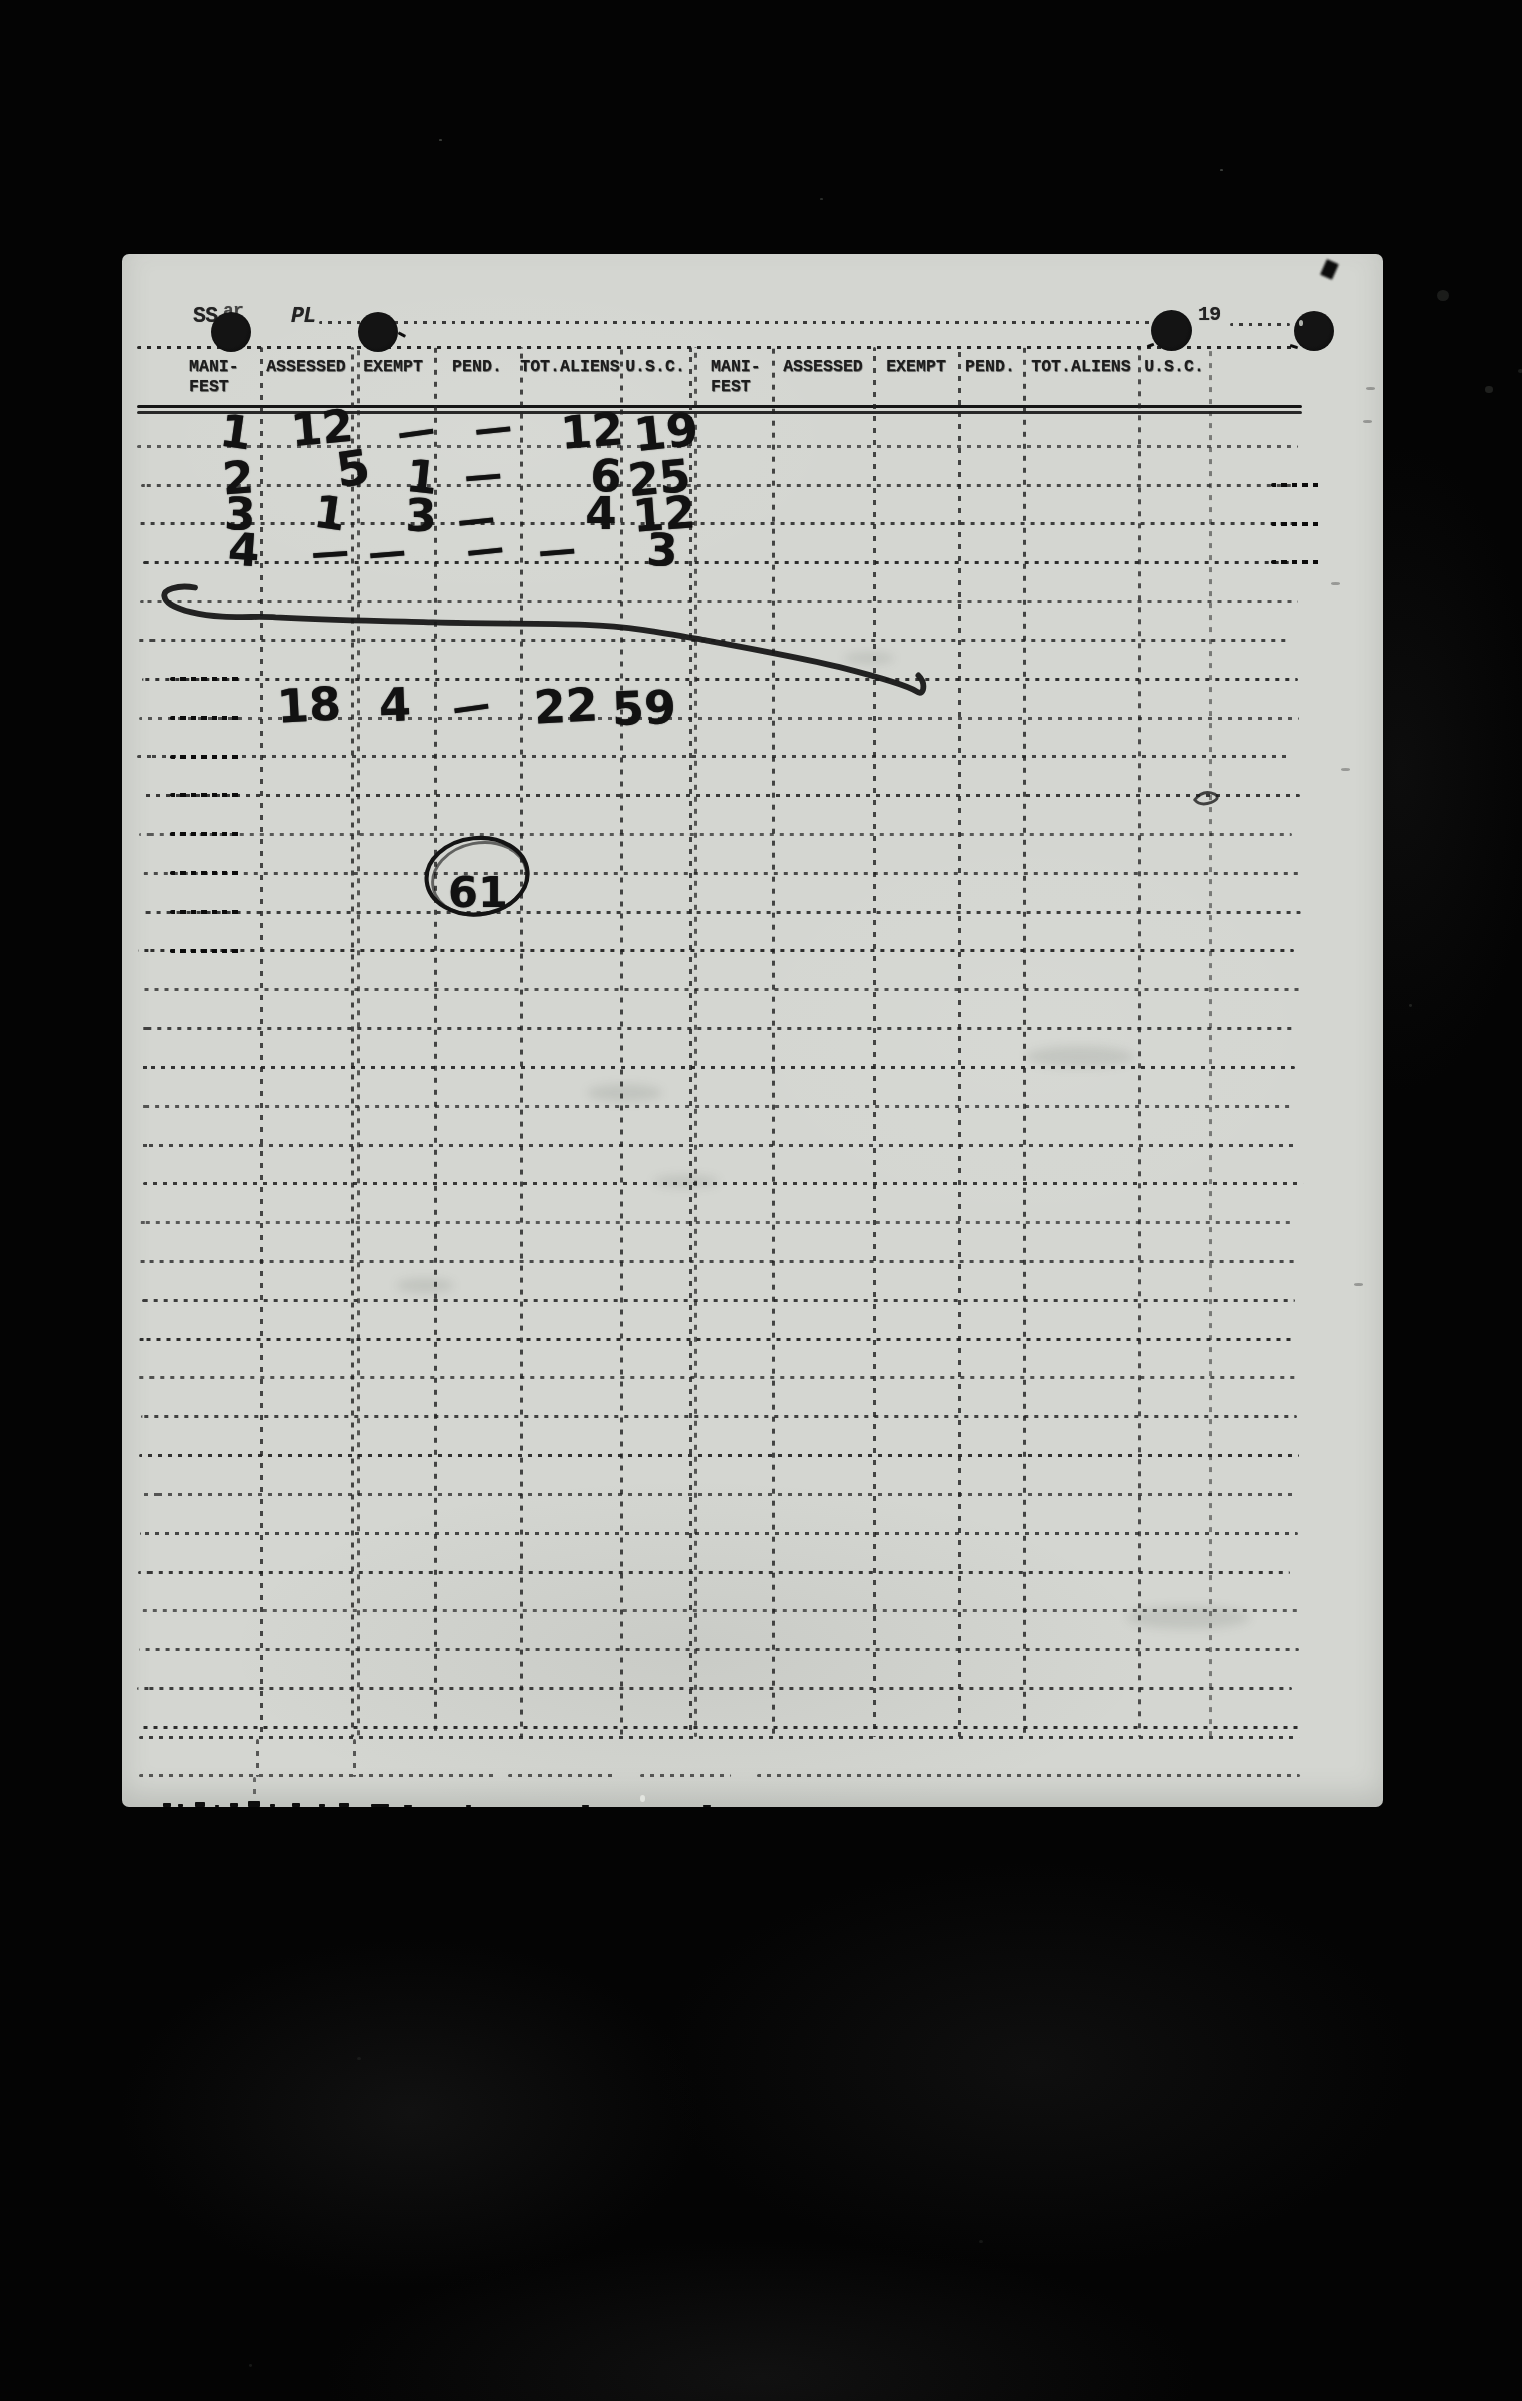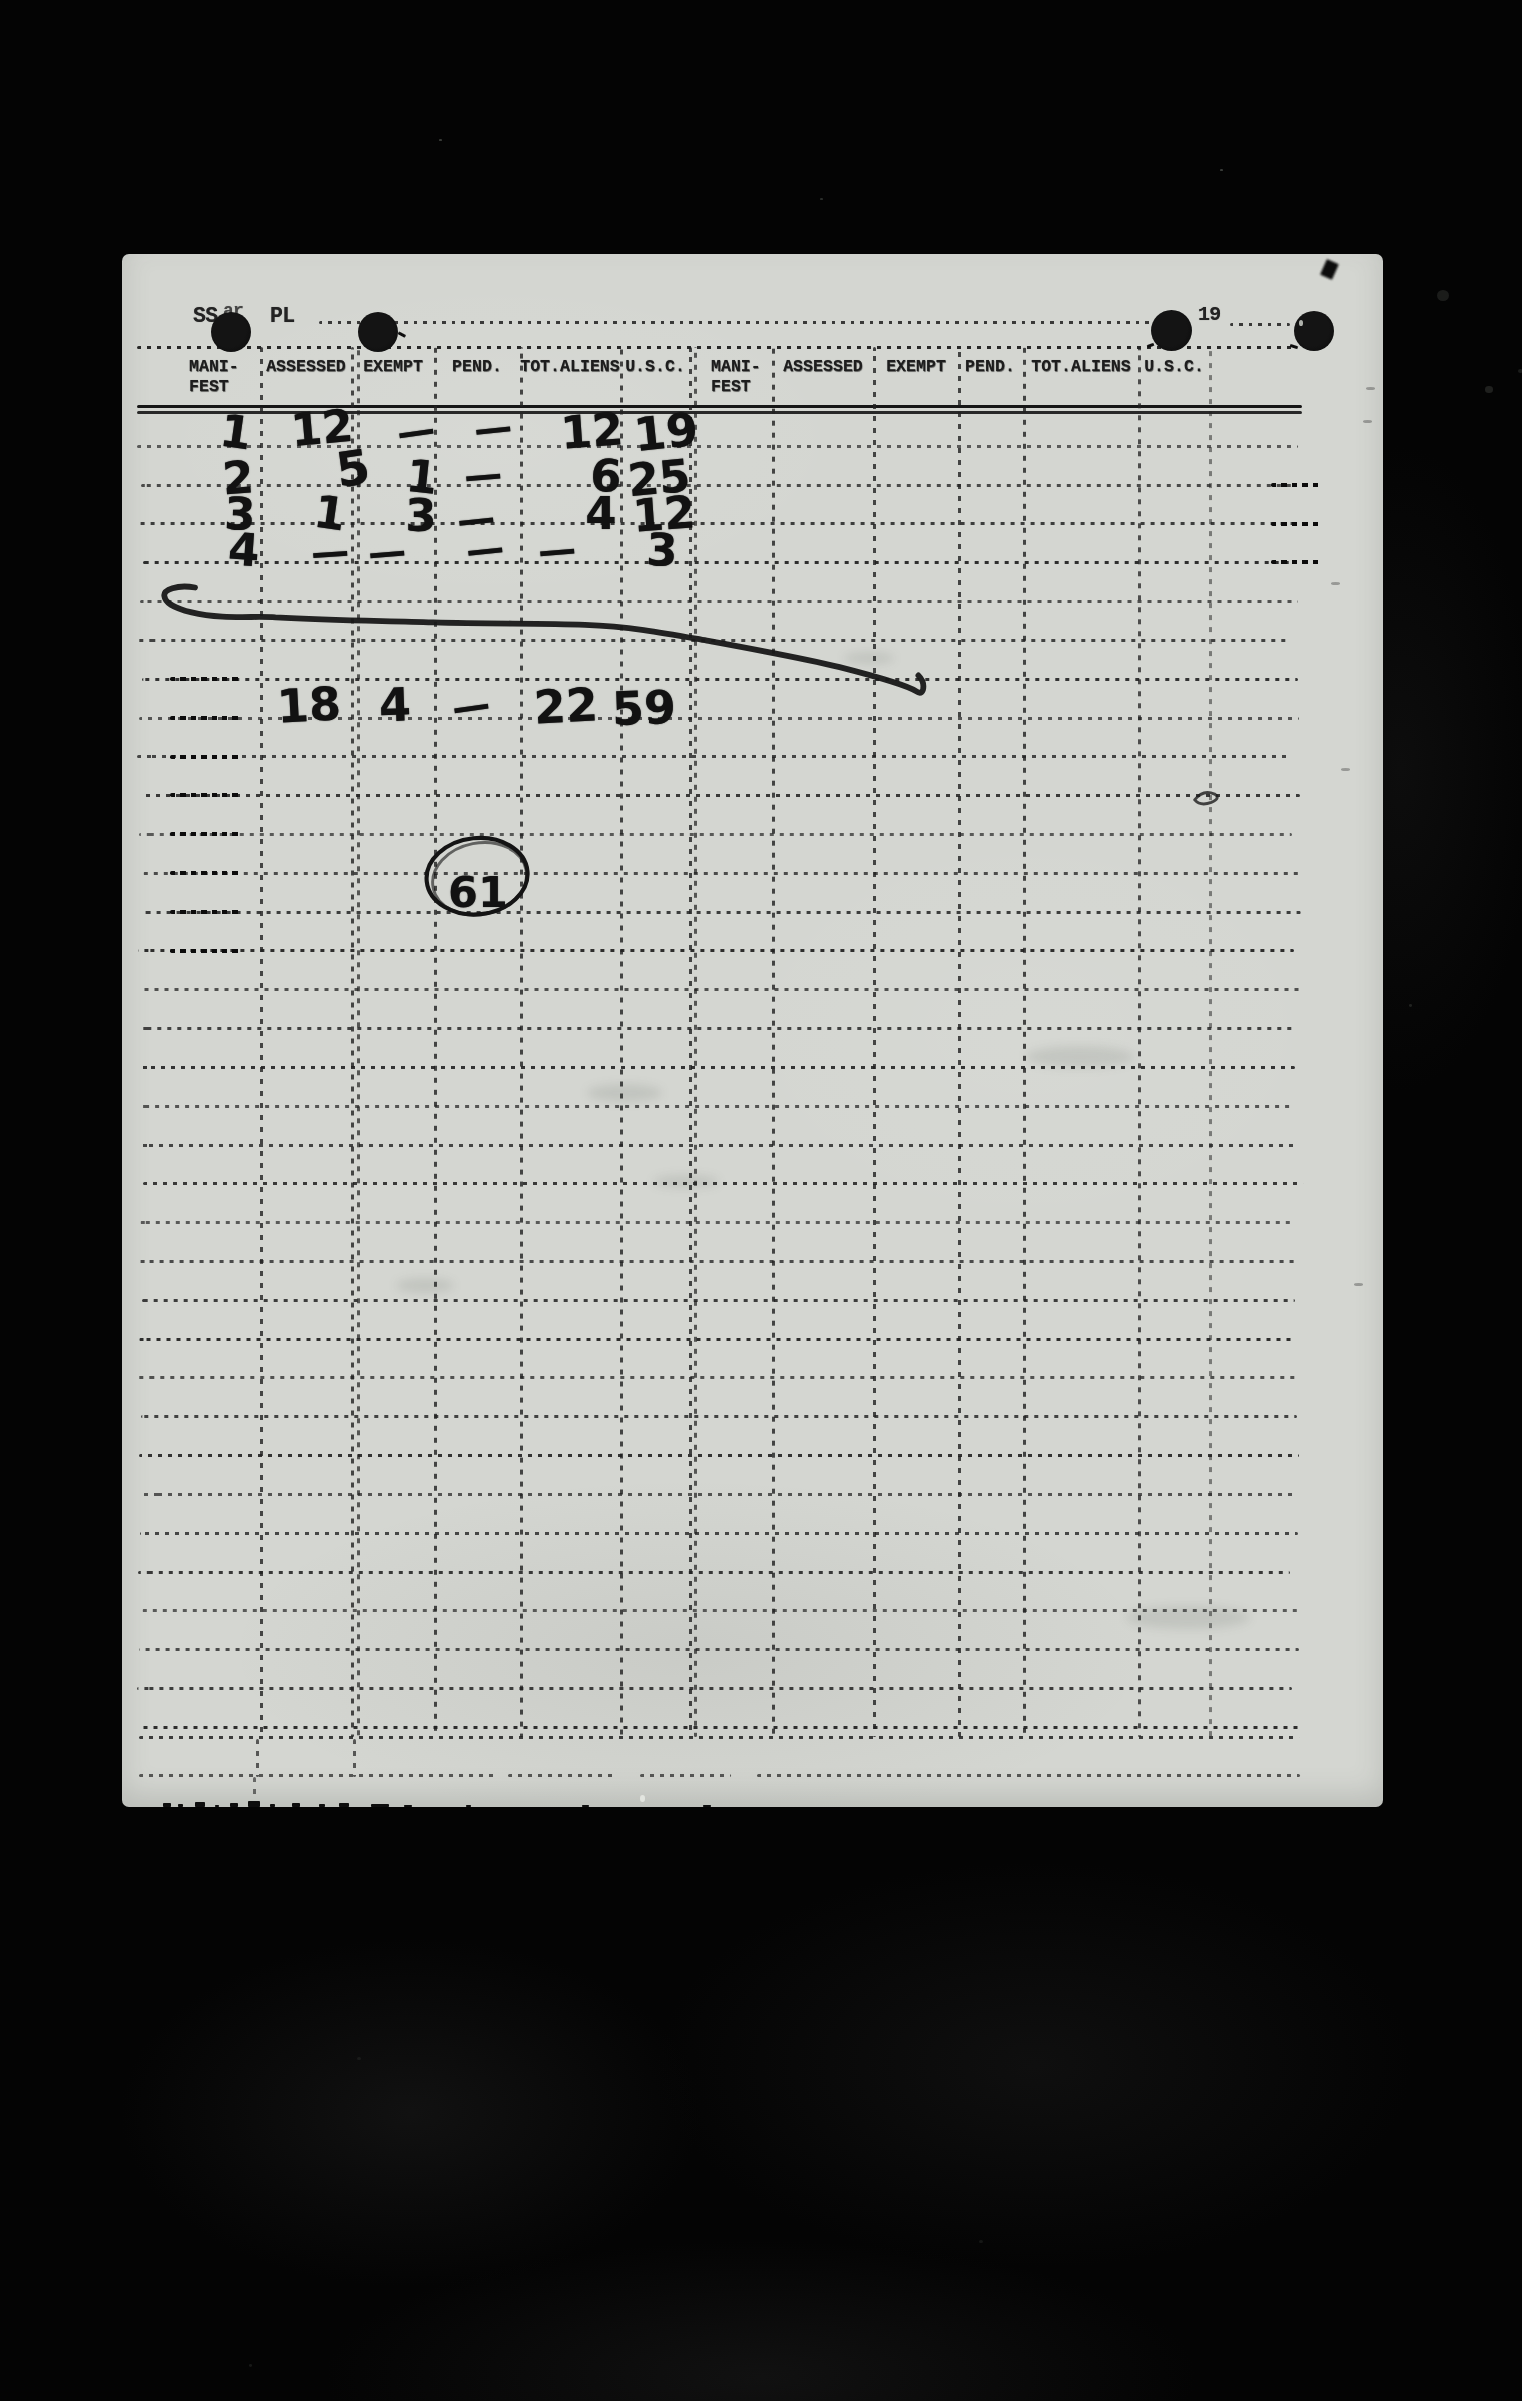--- a/index.html
+++ b/index.html
@@ -43,21 +43,21 @@
   svg{position:absolute;left:0;top:0;filter:blur(0.3px);}
 </style>
 </head>
 <body>
 
 <div class="stage">
   <div class="paper">
 
     <span class="toptext" style="left:71px;top:50px;">SS</span>
     <span class="toptext" style="left:101px;top:47px;opacity:.8;font-size:18px;">ar</span>
-    <span class="toptext" style="left:148px;top:50px;">PL</span>
+    <span class="toptext" style="left:169px;top:50px;font-style:italic;">PL</span>
     <div class="dotline" style="left:197px;top:67px;width:832px;"></div>
     <span class="toptext" style="left:1076px;top:49px;font-size:20px;">19</span>
     <div class="dotline" style="left:1108px;top:69px;width:60px;"></div>
     <div class="dotline" style="left:15px;top:92px;width:1158px;opacity:.92;
          background-image:repeating-linear-gradient(90deg,#1a1a1a 0 4.1px,transparent 4.1px 10px);"></div>
 
     <div class="hole" style="left:89px;top:58px;width:40px;height:40px;"></div>
     <div class="hole" style="left:236px;top:58px;width:40px;height:40px;"></div>
     <div class="hole" style="left:1029px;top:56px;width:41px;height:41px;"></div>
     <div class="hole" style="left:1172px;top:57px;width:40px;height:40px;"></div>

